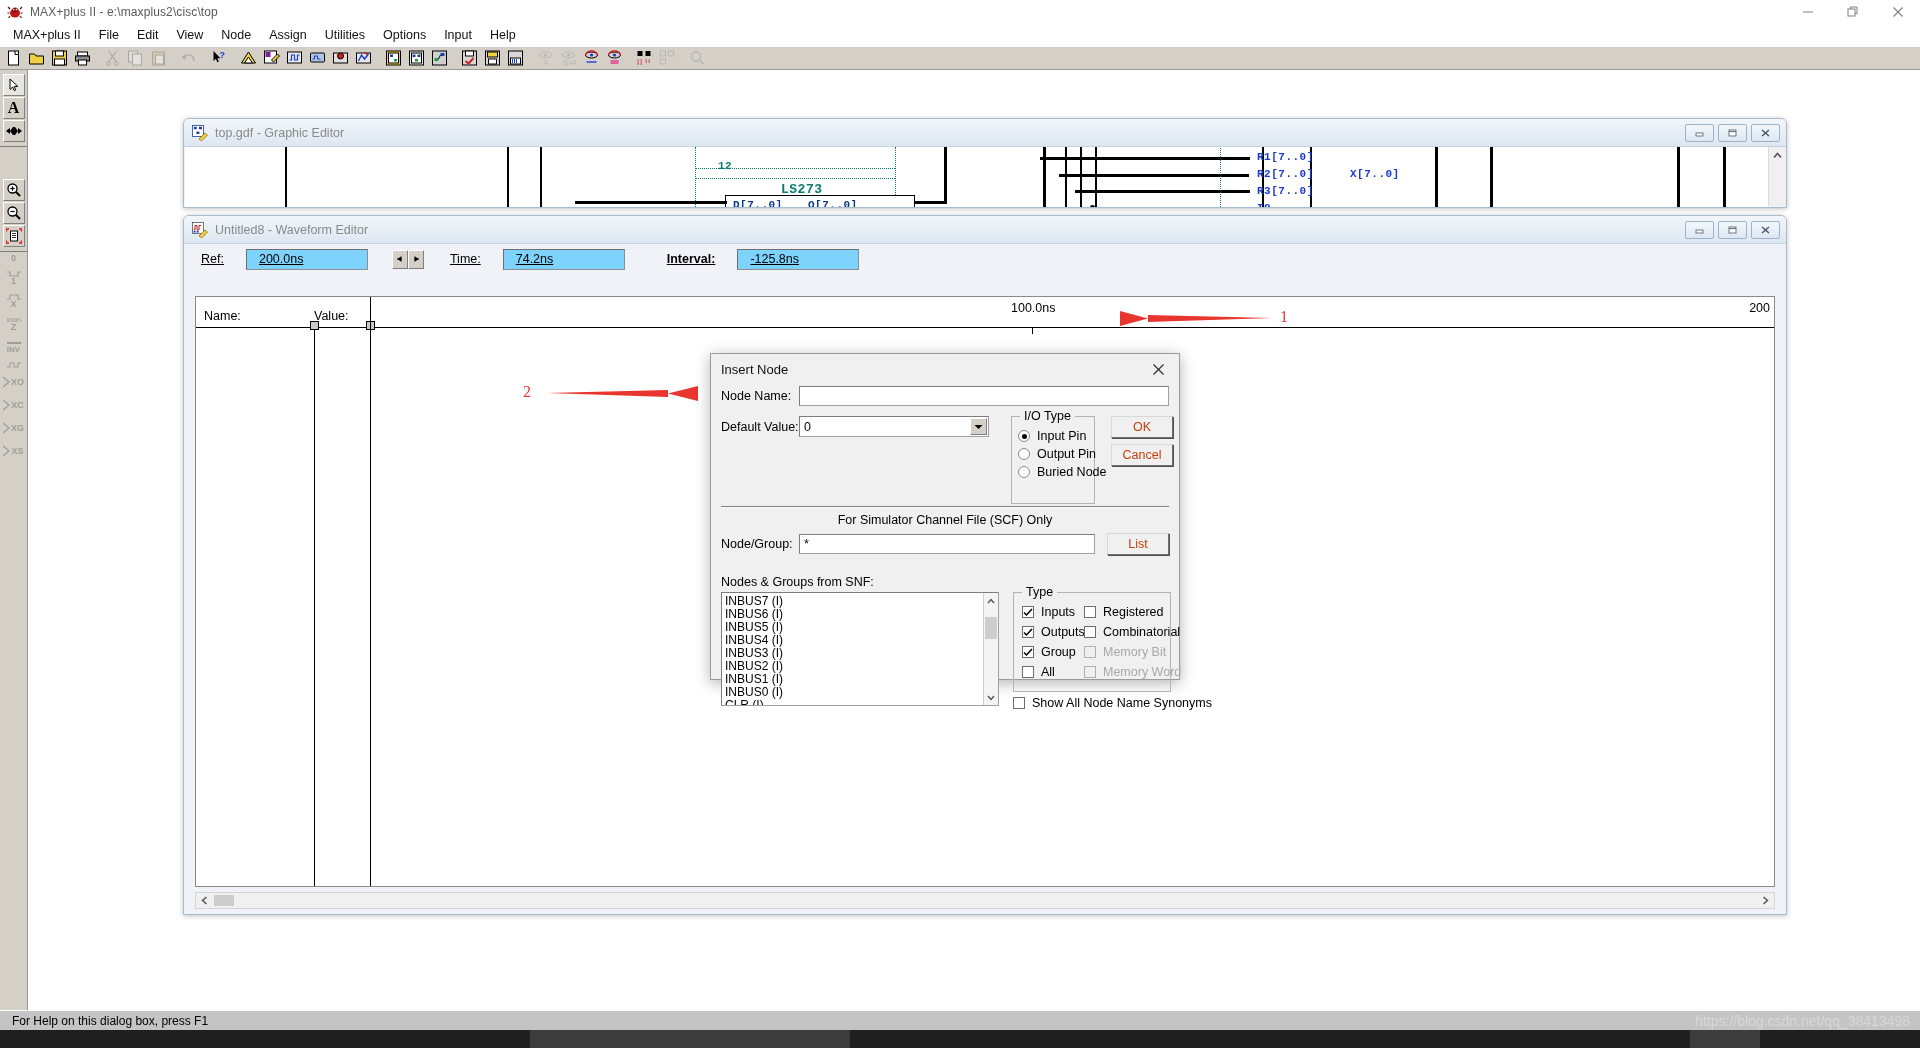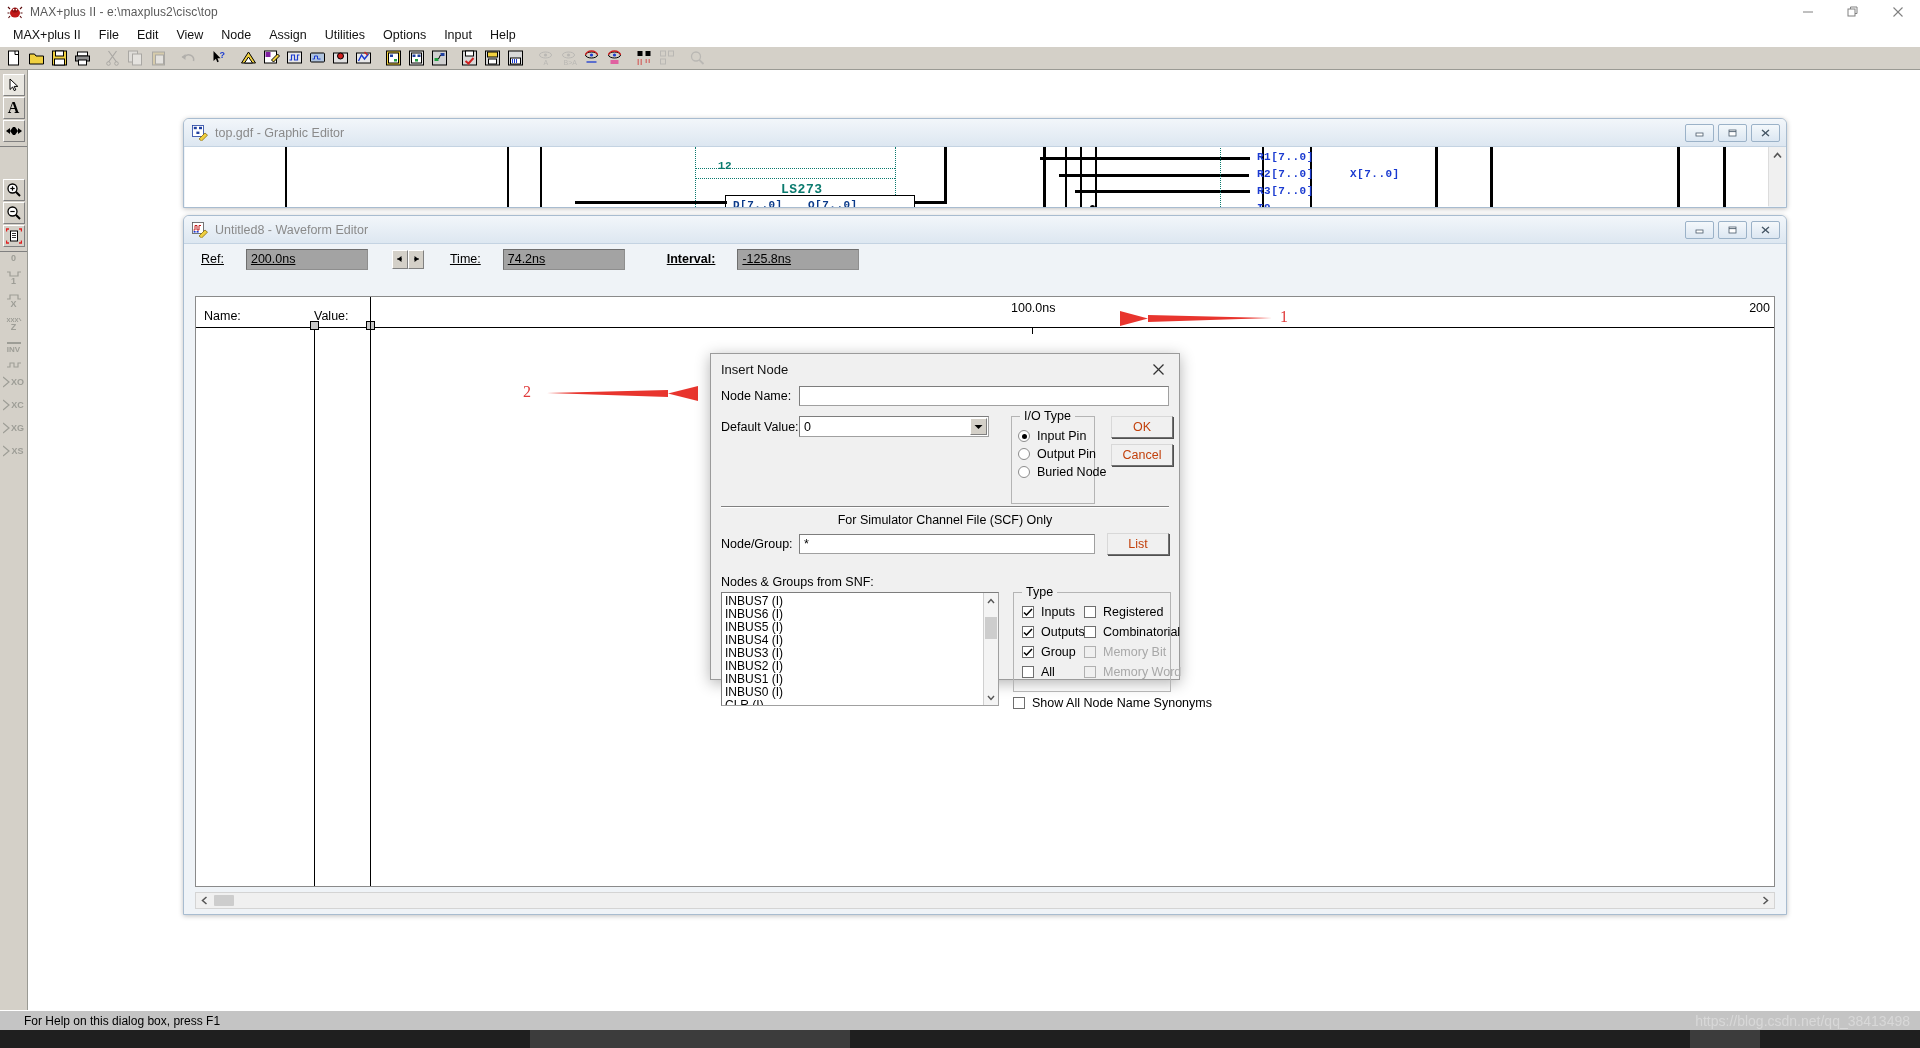--- a/index.html
+++ b/index.html
@@ -149,25 +149,25 @@
   }
 
   
   .we-body { position:absolute; left:1px; top:28px; right:1px; bottom:1px; background:#eff3f7; }
   .we-toolrow {
     height: 30px; display:flex; align-items:center; padding-left: 16px; gap: 16px; text-decoration: underline;
   }
   .we-lbl { font-size: 12.5px; color:#000; margin-right: 6px; }
   .we-lbl.b { font-weight: bold; }
   .we-field {
-    height: 21px; background:#a3a3a3;
+    height: 21px; background:#7dd3fc;
     border: 1px solid #8e8e8e;
     border-top-color:#6e6e6e; border-left-color:#6e6e6e;
     font-size: 12.5px; color:#000;
-    display:flex; align-items:center; padding-left: 4px;
+    display:flex; align-items:center; padding-left: 12px;
   }
   .we-spin { display:flex; margin: 0 10px 0 8px; }
   .spin-btn {
     width: 16px; height: 19px; background:#d4d0c8;
     border-top:1px solid #fff;border-left:1px solid #fff;
     border-right:1px solid #808080;border-bottom:1px solid #808080;
     display:flex;align-items:center;justify-content:center;
     font-size:9px; color:#000;
   }
   .we-grid {
@@ -291,21 +291,21 @@
   
   .ann-num {
     position:absolute; color:#e03a3a; font-size:16px;
     font-family:"Liberation Serif", serif;
   }
 
   
   .statusbar {
     position:absolute; left:0; bottom:18px; width:1920px; height:20px;
     background:#c4c4c4; border-top:1px solid #ffffff;
-    display:flex; align-items:center; padding-left:24px;
+    display:flex; align-items:center; padding-left:12px;
   }
   .status-text { font-size:12px; color:#000; }
   .watermark {
     margin-left:auto; margin-right: 10px;
     font-size:14px; color:#d8d8d8; font-family:"Liberation Sans", sans-serif;
   }
   .taskbar {
     position:absolute; left:0; bottom:0; width:1920px; height:18px;
     background:#1f1f1f;
   }

